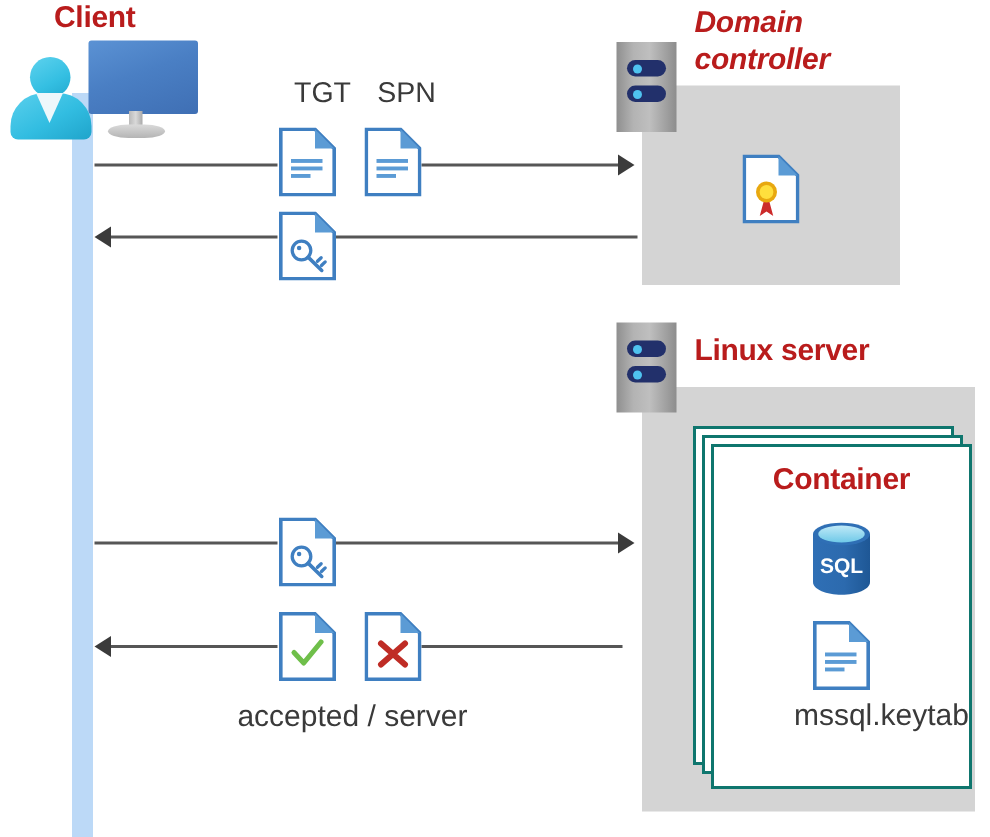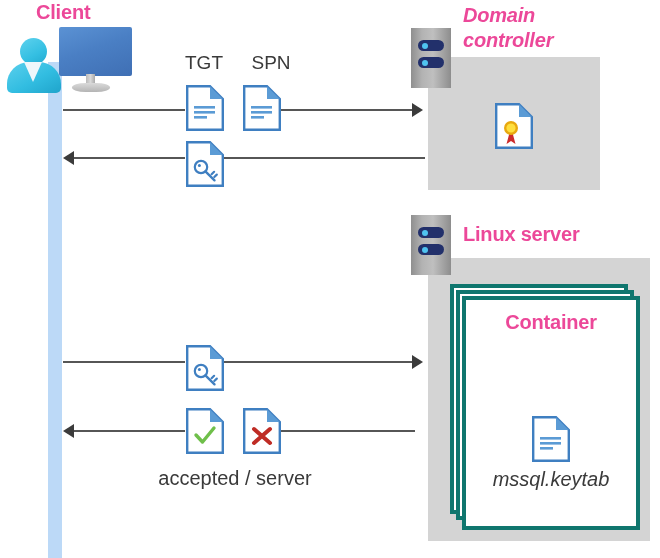--- a/index.html
+++ b/index.html
@@ -5,21 +5,21 @@
   html,body{margin:0;padding:0;background:#ffffff;}
   body{
     width:660px;height:558px;position:relative;overflow:hidden;
     font-family:"Liberation Sans","DejaVu Sans",sans-serif;
     color:#2b2b2b;
   }
   .abs{position:absolute;}
 
   
   .ttl-bold{
-    font-weight:bold;font-size:20px;color:#ec4899;line-height:25px;
+    font-weight:bold;font-size:20px;color:#b91c1c;line-height:25px;
     letter-spacing:-0.2px;white-space:pre-line;
   }
   .lbl{font-size:19px;color:#3a3a3a;line-height:22px;}
 
   
   .lifeline{
     left:48px;top:62px;width:14px;height:496px;
     background:#bcd9f7;
   }
 
@@ -79,21 +79,21 @@
     position:absolute;left:7px;width:26px;height:11px;border-radius:6px;
     background:#22306b;
   }
   .rack .bar i{
     position:absolute;left:4px;top:2.5px;width:6px;height:6px;border-radius:50%;
     background:#4fc3f0;
   }
 
   
   .panel{background:#d4d4d4;}
-  .card{background:#ffffff;border:4px solid #0f766e;}
+  .card{background:#ffffff;border:2px solid #0f766e;margin-left:12px;}
 
   
   .sqldb{width:44px;height:52px;}
 </style>
 </head>
 <body>
 
 <div class="abs lifeline"></div>
 
 <div class="abs ttl-bold" style="left:36px;top:0px;width:140px;">Client</div>
@@ -104,21 +104,21 @@
   <div class="abs mon-base"></div>
   <div class="abs p-head"></div>
   <div class="abs p-body"></div>
   <div class="abs p-collar"></div>
 </div>
 
 <div class="abs line" style="left:63px;top:109px;width:122px;"></div>
 <div class="abs line" style="left:281px;top:109px;width:134px;"></div>
 <div class="abs arrow-r" style="left:412px;top:103px;"></div>
 
-<div class="abs lbl" style="left:185px;top:52px;width:60px;">TGT</div>
+<div class="abs lbl" style="left:185px;top:52px;width:60px;text-align:center;">TGT</div>
 <div class="abs lbl" style="left:241px;top:52px;width:60px;text-align:center;">SPN</div>
 
 <div class="abs doc" style="left:186px;top:85px;">
   <svg viewBox="0 0 38 46">
     <path d="M1.2 1.2 H24 L36.8 14 V44.8 H1.2 Z" fill="#ffffff" stroke="#3f7fc1" stroke-width="2.4"></path>
     <path d="M24 1.2 L36.8 14 H24 Z" fill="#5b9bd5"></path>
     <rect x="8" y="21" width="21" height="2.6" fill="#5b9bd5"></rect>
     <rect x="8" y="26" width="21" height="2.6" fill="#5b9bd5"></rect>
     <rect x="8" y="31" width="13" height="2.6" fill="#5b9bd5"></rect>
   </svg>
@@ -185,32 +185,51 @@
   <div class="bar" style="top:29px;">
       <i></i>
     </div>
 </div>
 
 <div class="abs card" style="left:450px;top:284px;width:170px;height:222px;"></div>
 <div class="abs card" style="left:456px;top:290px;width:170px;height:222px;"></div>
 <div class="abs card" style="left:462px;top:296px;width:170px;height:226px;">
   <div class="abs ttl-bold" style="left:0;top:10px;width:170px;text-align:center;">Container</div>
 
+  <div class="abs sqldb" style="left:63px;top:48px;">
+    <svg viewBox="0 0 44 52" width="44" height="52">
+      <defs>
+        <linearGradient id="sqlg" x1="0" y1="0" x2="1" y2="0">
+          <stop offset="0%" stop-color="#2f6fb5"></stop>
+          <stop offset="55%" stop-color="#2c6aae"></stop>
+          <stop offset="100%" stop-color="#1e5795"></stop>
+        </linearGradient>
+        <linearGradient id="sqltop" x1="0" y1="0" x2="0" y2="1">
+          <stop offset="0%" stop-color="#bfe9f7"></stop>
+          <stop offset="100%" stop-color="#6fc9e8"></stop>
+        </linearGradient>
+      </defs>
+      <path d="M3 10 V42 C3 47 12 50.5 22 50.5 C32 50.5 41 47 41 42 V10 Z" fill="url(#sqlg)"></path>
+      <ellipse cx="22" cy="10" rx="19" ry="7.5" fill="#2f6fb5"></ellipse>
+      <ellipse cx="22" cy="10" rx="15.5" ry="5.6" fill="url(#sqltop)"></ellipse>
+      <text x="22" y="36" font-family="Liberation Sans, sans-serif" font-size="14" font-weight="bold" fill="#ffffff" text-anchor="middle">SQL</text>
+    </svg>
+  </div>
 
   <div class="abs doc" style="left:66px;top:116px;">
     <svg viewBox="0 0 38 46">
       <path d="M1.2 1.2 H24 L36.8 14 V44.8 H1.2 Z" fill="#ffffff" stroke="#3f7fc1" stroke-width="2.4"></path>
       <path d="M24 1.2 L36.8 14 H24 Z" fill="#5b9bd5"></path>
       <rect x="8" y="21" width="21" height="2.6" fill="#5b9bd5"></rect>
       <rect x="8" y="26" width="21" height="2.6" fill="#5b9bd5"></rect>
       <rect x="8" y="31" width="13" height="2.6" fill="#5b9bd5"></rect>
     </svg>
   </div>
 
-  <div class="abs lbl" style="left:0;top:168px;width:170px;text-align:center;font-size:20px;font-style:italic;">mssql.keytab</div>
+  <div class="abs lbl" style="left:0;top:168px;width:170px;text-align:right;font-size:20px;">mssql.keytab</div>
 </div>
 
 <div class="abs line" style="left:63px;top:361px;width:122px;"></div>
 <div class="abs line" style="left:224px;top:361px;width:191px;"></div>
 <div class="abs arrow-r" style="left:412px;top:355px;"></div>
 
 <div class="abs doc" style="left:186px;top:345px;">
   <svg viewBox="0 0 38 46">
     <path d="M1.2 1.2 H24 L36.8 14 V44.8 H1.2 Z" fill="#ffffff" stroke="#3f7fc1" stroke-width="2.4"></path>
     <path d="M24 1.2 L36.8 14 H24 Z" fill="#5b9bd5"></path>

